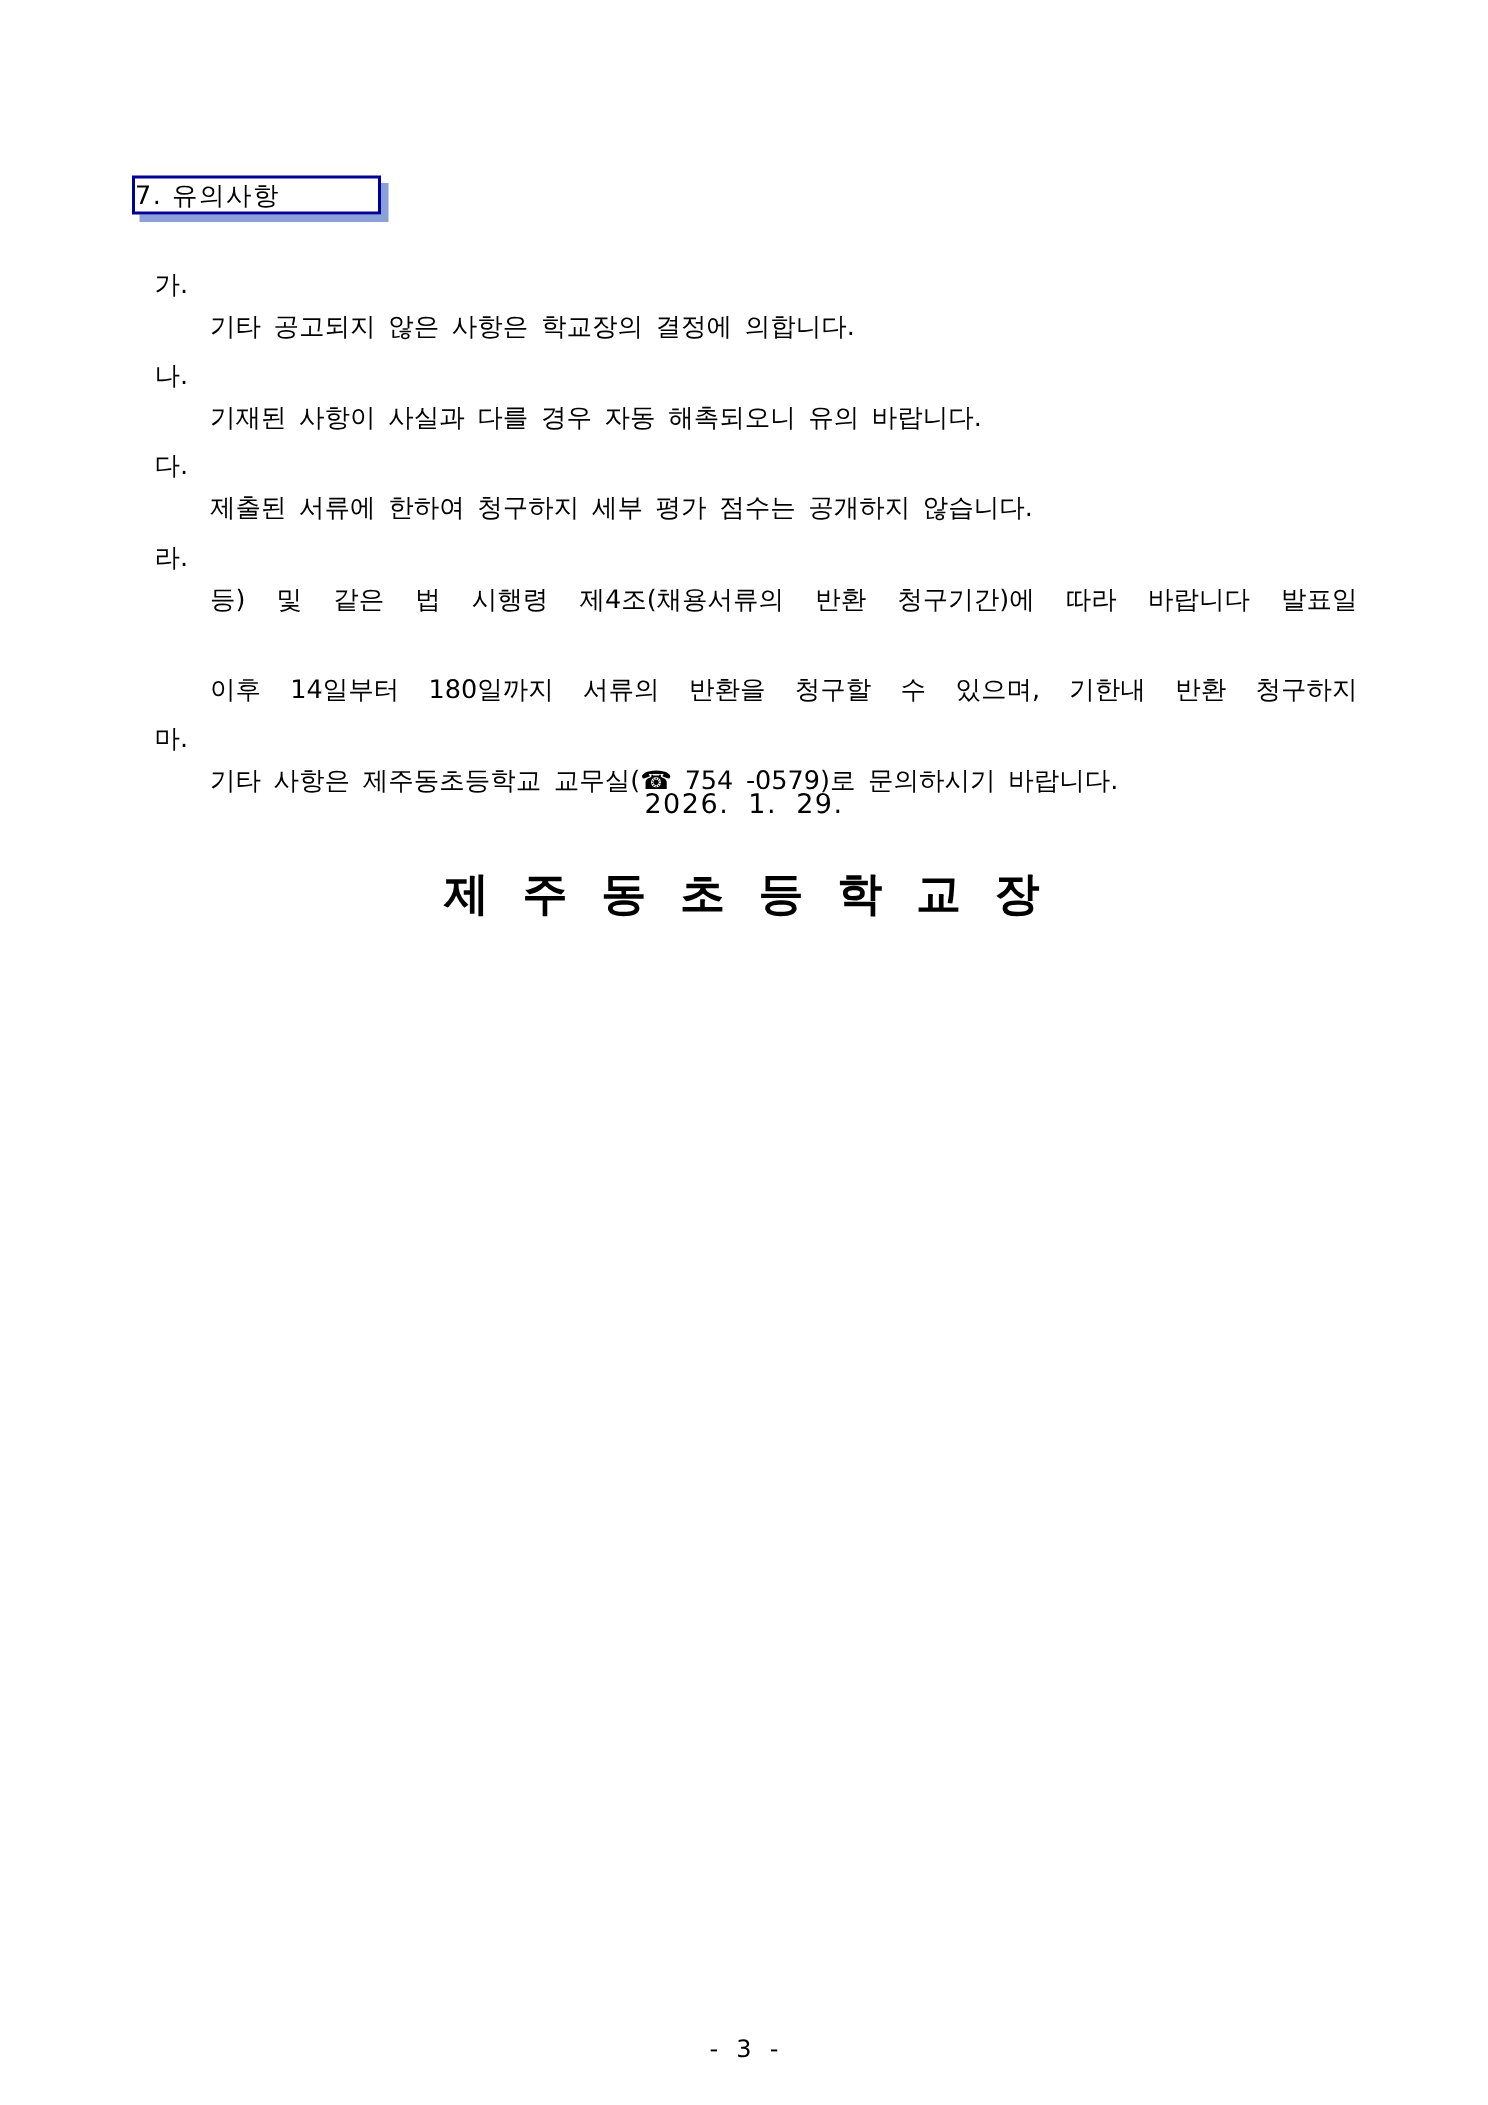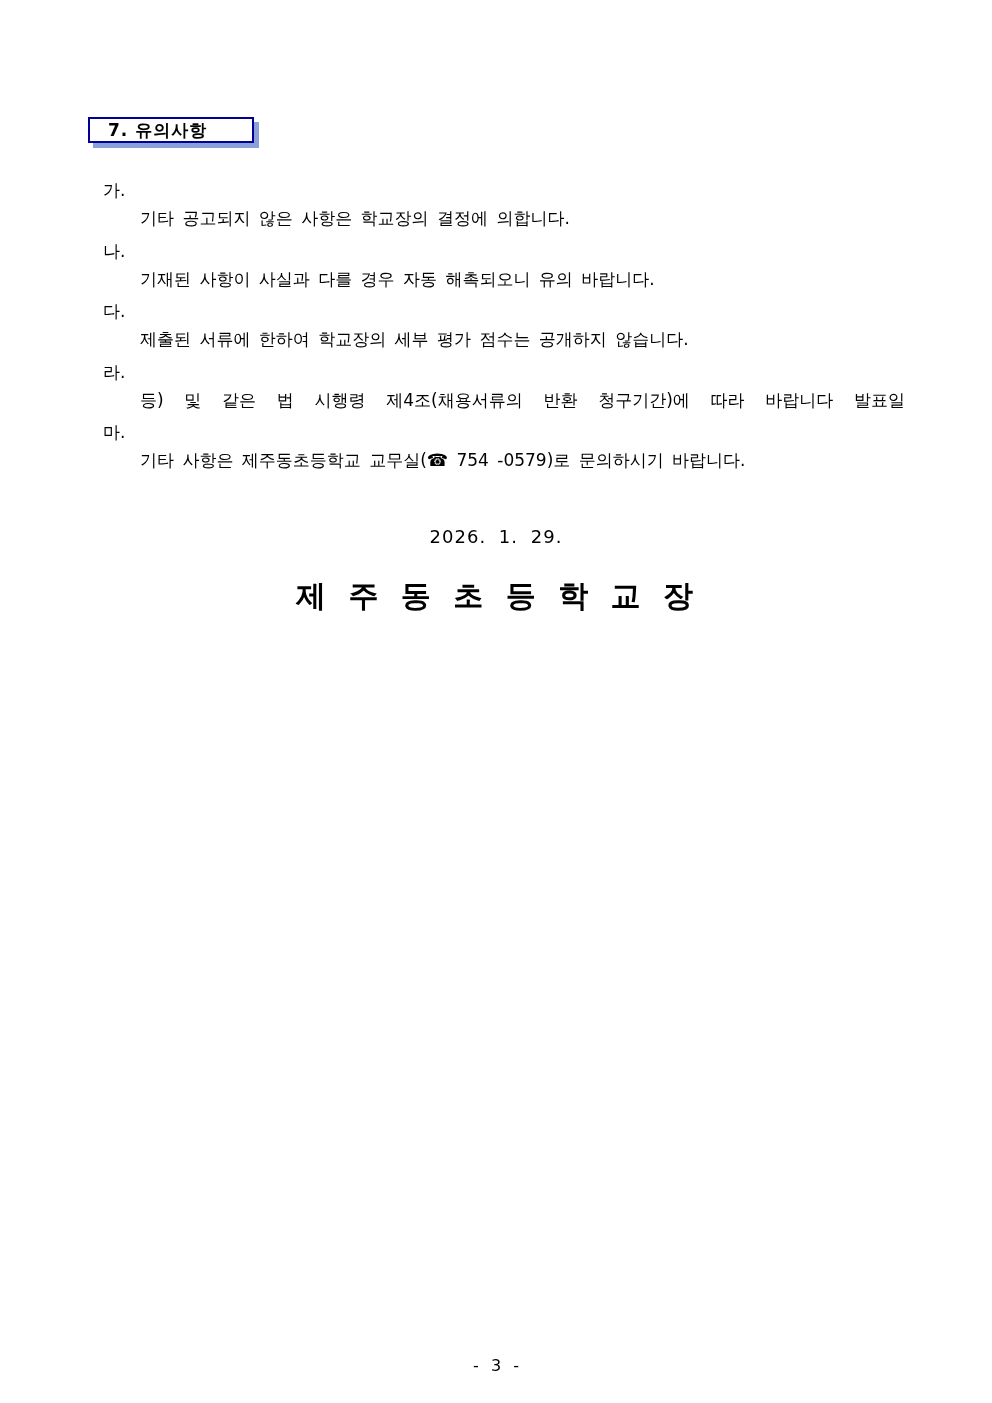--- a/index.html
+++ b/index.html
@@ -27,23 +27,22 @@
     top:117px;
     width:166px;
     height:26px;
     border:2px solid var(--box-border);
     box-shadow:5px 5px 0 0 var(--box-shadow);
     background:#ffffff;
     display:flex;
     align-items:center;
   }
   .section-title-box .title-text{
-    padding-left:18px;
     font-size:17px;
-    font-weight:bold;
+    font-weight:normal;
     letter-spacing:1px;
     white-space:nowrap;
   }
   
   .notes-list{
     position:absolute;
     left:103px;
     top:174px;
     width:802px;
     font-size:17px;
@@ -125,28 +124,29 @@
     <div class="note-item">
       <span class="note-marker">나.</span>
       <div class="note-text">
         <span class="note-line">기재된 사항이 사실과 다를 경우 자동 해촉되오니 유의 바랍니다.</span>
       </div>
     </div>
 
     <div class="note-item">
       <span class="note-marker">다.</span>
       <div class="note-text">
-        <span class="note-line">제출된 서류에 한하여 학교장의 세부 평가 점수는 공개하지 않습니다.</span>
+        <span class="note-line">제출된 서류에 한하여 청구하지 세부 평가 점수는 공개하지 않습니다.</span>
       </div>
     </div>
 
     <div class="note-item">
       <span class="note-marker">라.</span>
       <div class="note-text">
         <span class="note-line justify">등) 및 같은 법 시행령 제4조(채용서류의 반환 청구기간)에 따라 바랍니다 발표일</span>
+        <span class="note-line justify">이후 14일부터 180일까지 서류의 반환을 청구할 수 있으며, 기한내 반환 청구하지</span>
       </div>
     </div>
 
     <div class="note-item">
       <span class="note-marker">마.</span>
       <div class="note-text">
         <span class="note-line">기타 사항은 제주동초등학교 교무실(☎ 754 -0579)로 문의하시기 바랍니다.</span>
       </div>
     </div>
 

